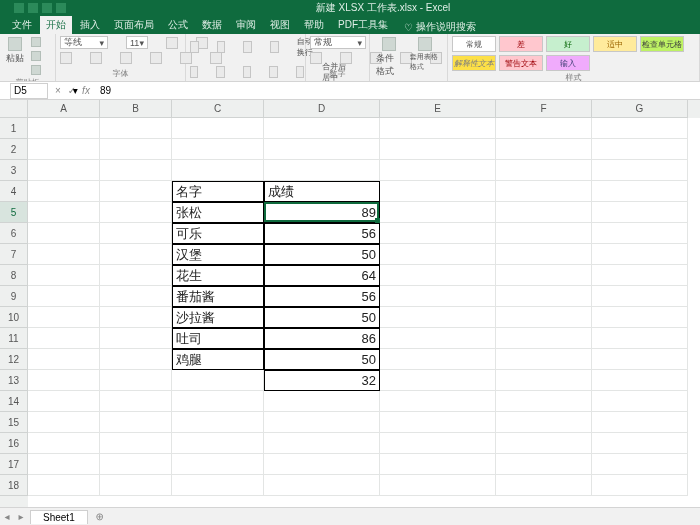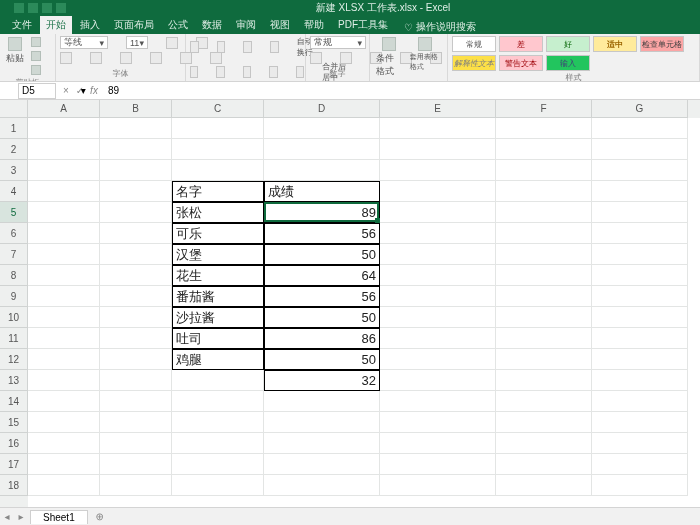--- a/index.html
+++ b/index.html
@@ -64,35 +64,35 @@
   .fontbox { display: flex; flex-direction: column; gap: 2px; }
   .row { display: flex; gap: 18px; align-items: center; }
   .combo { border: 1px solid #c5c5c5; background: #fff; padding: 0 3px; height: 13px; font-size: 9px; display: flex; align-items: center; min-width: 48px; justify-content: space-between; }
   .combo.small { min-width: 22px; }
   .minibtn { width: 12px; height: 12px; border: 1px solid #c5c5c5; background: #eaeaea; }
   .numfmt { display: flex; flex-direction: column; gap: 2px; }
   .stylecell { width: 44px; height: 16px; border: 1px solid #c7c7c7; font-size: 8px; display: flex; align-items: center; justify-content: center; }
   .sc-normal { background: #fff; }
   .sc-bad { background: #ffc7ce; color: #9c0006; }
   .sc-good { background: #c6efce; color: #006100; }
-  .sc-neutral { background: #ffeb9c; color: #9c6500; font-weight: bold; }
-  .sc-check { background: #fca5a5; color: #3f3f3f; }
+  .sc-neutral { background: #ffeb9c; color: #9c6500; }
+  .sc-check { background: #bef264; color: #3f3f3f; }
   .sc-explain { background: #fde047; color: #7f7f7f; font-style: italic; }
-  .sc-input { background: #22c55e; color: #3f3f76; font-family: Liberation Serif, serif; }
+  .sc-input { background: #f0abfc; color: #3f3f76; font-family: Liberation Serif, serif; }
   
   .fbar {
     height: 18px;
     display: flex;
     align-items: center;
     border-bottom: 1px solid #d4d4d4;
     font-size: 10px;
     background: #fff;
   }
   .namebox {
-    width: 38px; height: 16px; border: 1px solid #cfcfcf; margin-left: 18px;
+    width: 38px; height: 16px; border: 1px solid #cfcfcf; margin-left: 10px;
     display: flex; align-items: center; padding: 0 3px; justify-content: space-between;
     background: #fff;
     gap: 46px;
   }
   .fx-btns { display: flex; gap: 2px; margin: 0 4px; color: #888; }
   .fx-btns span { width: 12px; text-align: center; }
   .formula { flex: 1; padding-left: 4px; }
   
   .gridarea {
     position: relative;

